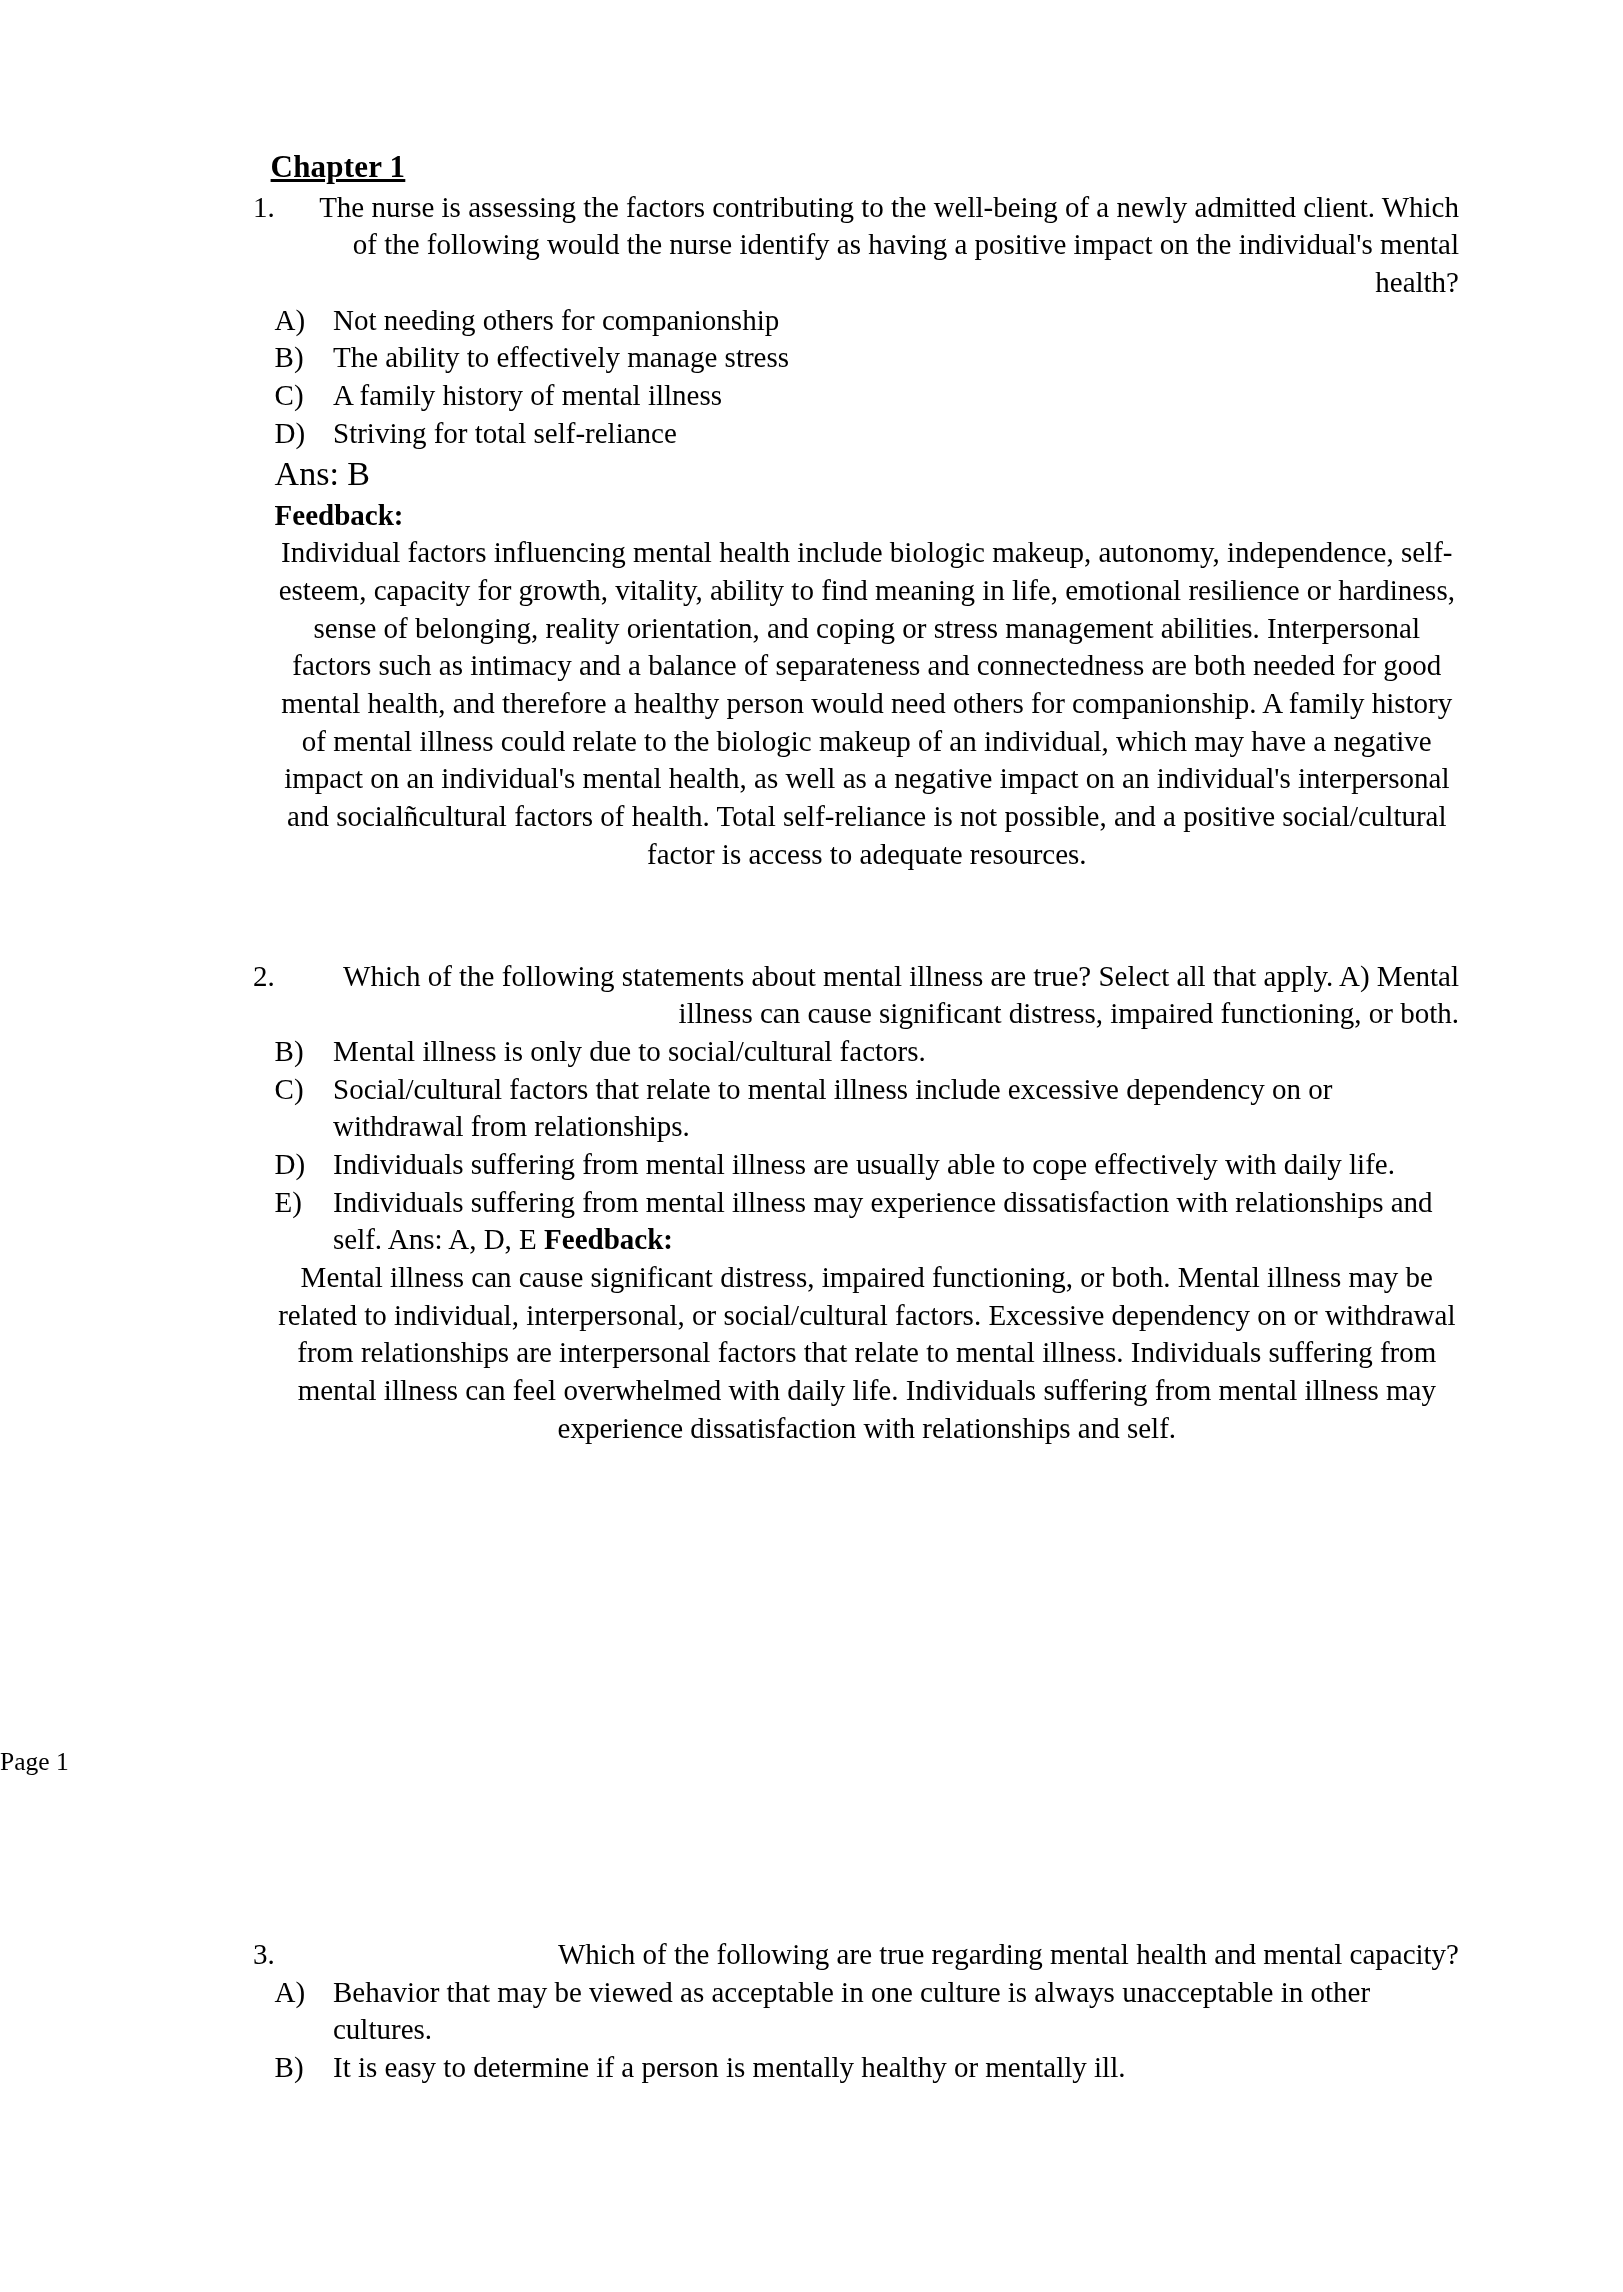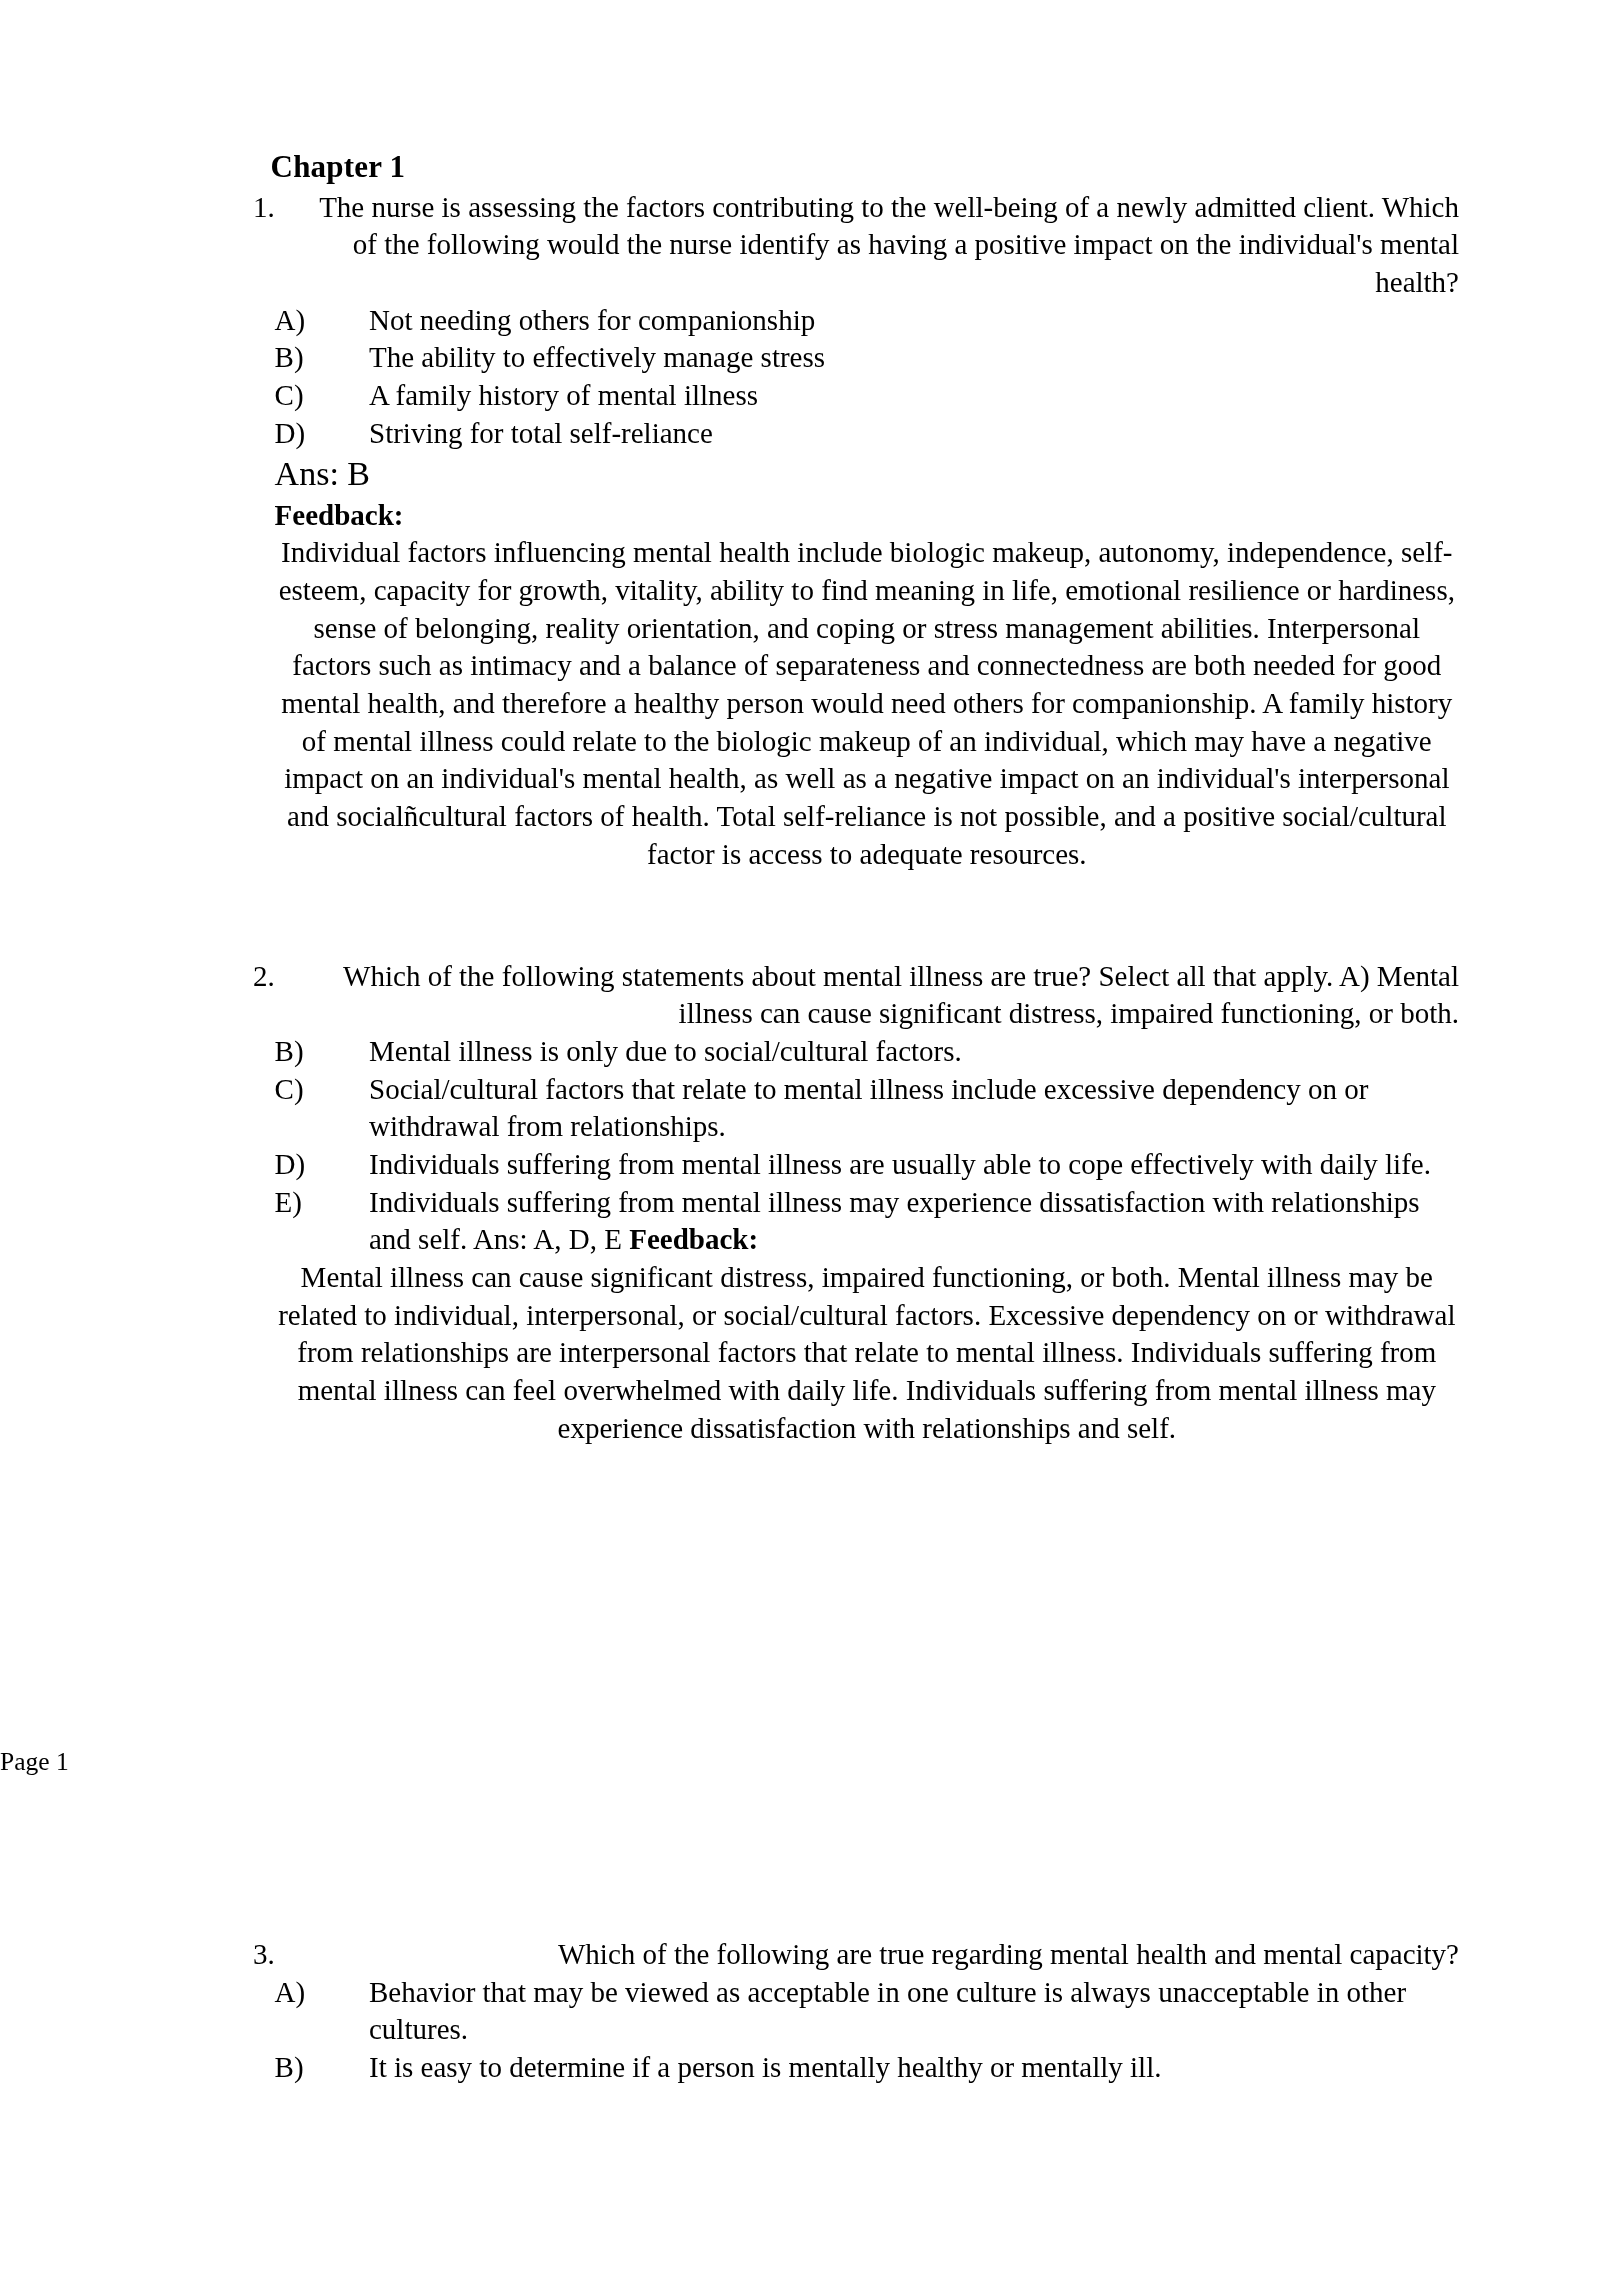--- a/index.html
+++ b/index.html
@@ -24,20 +24,21 @@
     left: 253px;
     top: 147px;
     width: 1206px;
   }
   .chapter-title {
     font-size: 31px;
     font-weight: bold;
     line-height: 1.28;
     margin: 0 0 2px 17.6px;
     letter-spacing: 0.2px;
+    text-decoration: underline;
   }
   
   .qblock {
     position: relative;
     padding-left: 45px;
     font-size: 29px;
     line-height: 1.30;
   }
   .qnum {
     position: absolute;
@@ -60,21 +61,20 @@
   }
   .optletter {
     position: absolute;
     left: 21.6px;
     top: 0;
     width: 59px;
     font-size: 29px;
   }
   .opttext {
     display: block;
-    margin-left: 36px;
   }
   .ansline {
     font-size: 34px;
     line-height: 1.30;
     padding-left: 21.6px;
   }
   .feedback-label {
     font-size: 29px;
     font-weight: bold;
     line-height: 1.30;

